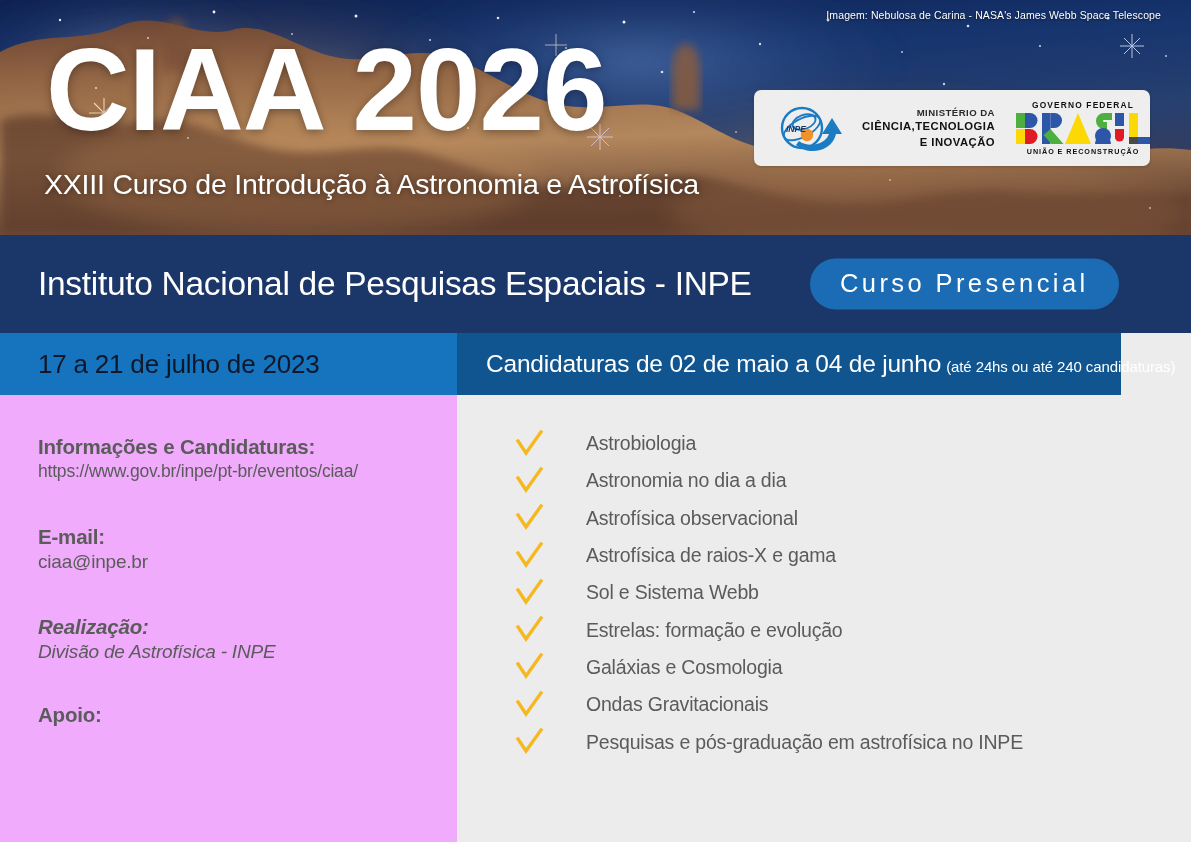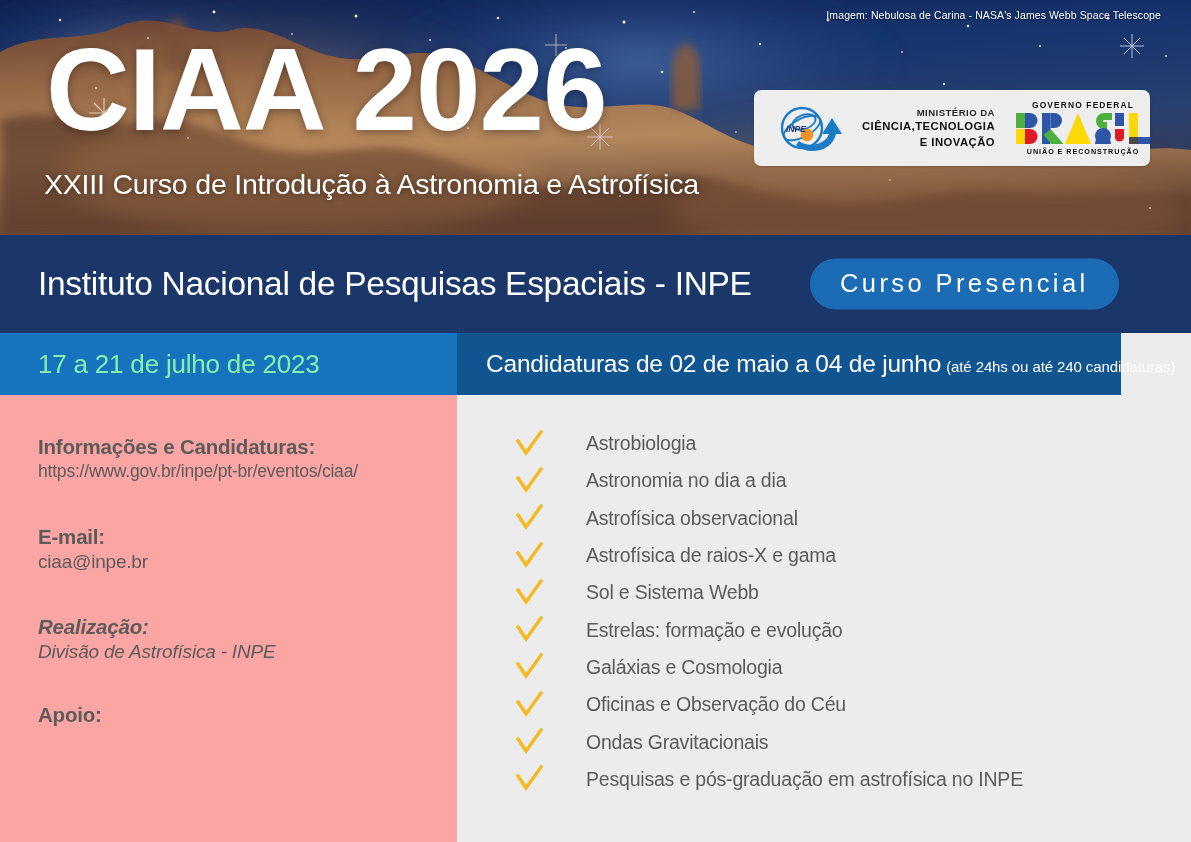--- a/index.html
+++ b/index.html
@@ -93,37 +93,37 @@
   }
 
   
   .date-bar{position:absolute;left:0;top:333px;width:1191px;height:62px;}
   .date-left{
     position:absolute;left:0;top:0;width:457px;height:62px;
     background:#1574bd;
   }
   .date-left span{
     position:absolute;left:38px;top:50%;transform:translateY(-50%);
-    color:#86efac;font-size:26px;white-space:nowrap;letter-spacing:-.2px;
+    color:#0f172a;font-size:26px;white-space:nowrap;letter-spacing:-.2px;
   }
   .date-right{
     position:absolute;left:457px;top:0;width:664px;height:62px;
     background:#10558f;
   }
   .date-right .inner{
     position:absolute;left:29px;top:50%;transform:translateY(-50%);
     white-space:nowrap;color:#fff;
   }
   .date-right .main{font-size:24.5px;letter-spacing:-.2px;}
   .date-right .note{font-size:15px;margin-left:5px;letter-spacing:-.1px;}
 
   
   .sidebar{
     position:absolute;left:0;top:395px;width:457px;height:447px;
-    background:#fca5a5;
+    background:#f0abfc;
   }
   .main-panel{
     position:absolute;left:457px;top:395px;width:734px;height:447px;
     background:#ececec;
   }
 
   .side-group{position:absolute;left:38px;white-space:nowrap;}
   .side-h{
     font-size:20.5px;font-weight:bold;color:#5b5b5b;
     letter-spacing:-.2px;margin-bottom:2px;
@@ -419,28 +419,20 @@
             </svg>
           </span>
           <span class="topic-label">Galáxias e Cosmologia</span>
         </div>
         <div class="topic">
           <span class="check">
             <svg width="30" height="30" viewBox="0 0 30 30">
               <path d="M4,12 L12,24 L27,3" fill="none" stroke="#f5b820" stroke-width="3.4" stroke-linecap="square" stroke-linejoin="miter"></path>
             </svg>
           </span>
-          <span class="topic-label">Oficinas e Observação do Céu</span>
-        </div>
-        <div class="topic">
-          <span class="check">
-            <svg width="30" height="30" viewBox="0 0 30 30">
-              <path d="M4,12 L12,24 L27,3" fill="none" stroke="#f5b820" stroke-width="3.4" stroke-linecap="square" stroke-linejoin="miter"></path>
-            </svg>
-          </span>
           <span class="topic-label">Ondas Gravitacionais</span>
         </div>
         <div class="topic">
           <span class="check">
             <svg width="30" height="30" viewBox="0 0 30 30">
               <path d="M4,12 L12,24 L27,3" fill="none" stroke="#f5b820" stroke-width="3.4" stroke-linecap="square" stroke-linejoin="miter"></path>
             </svg>
           </span>
           <span class="topic-label">Pesquisas e pós-graduação em astrofísica no INPE</span>
         </div>

